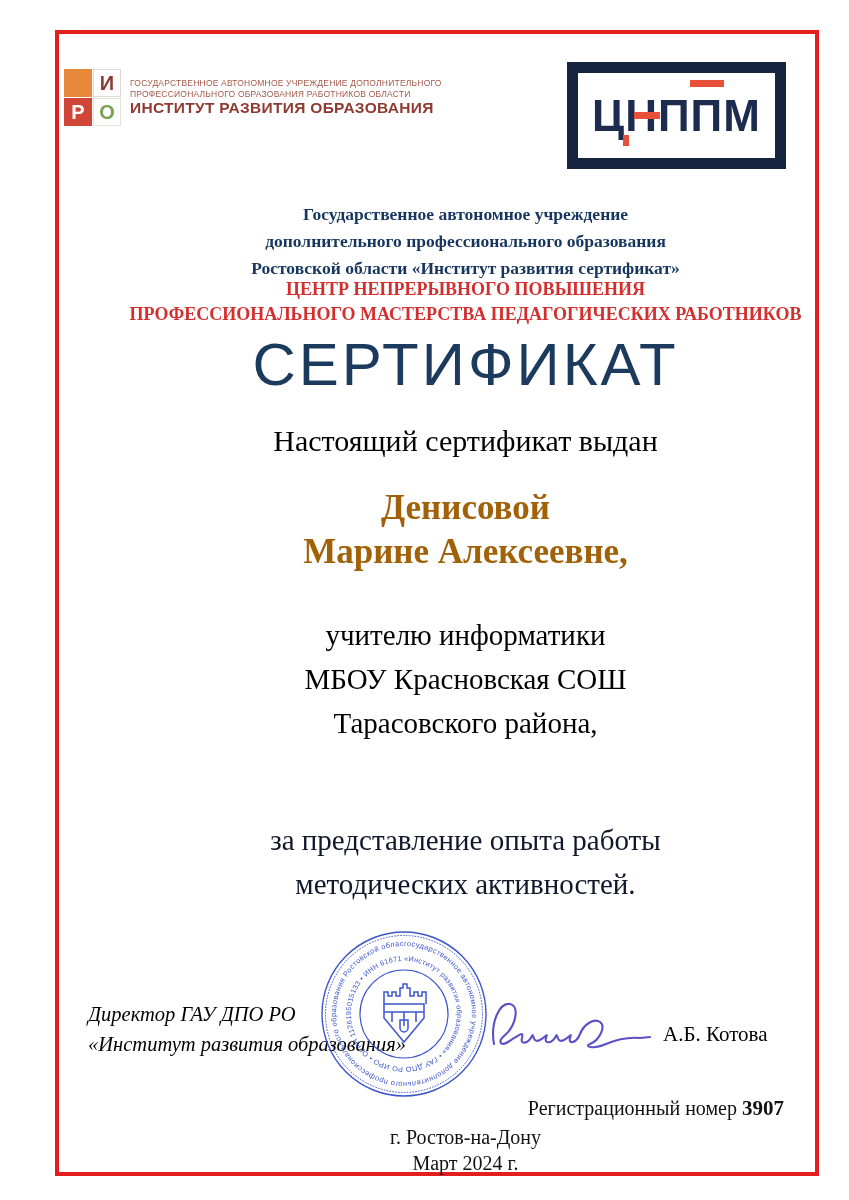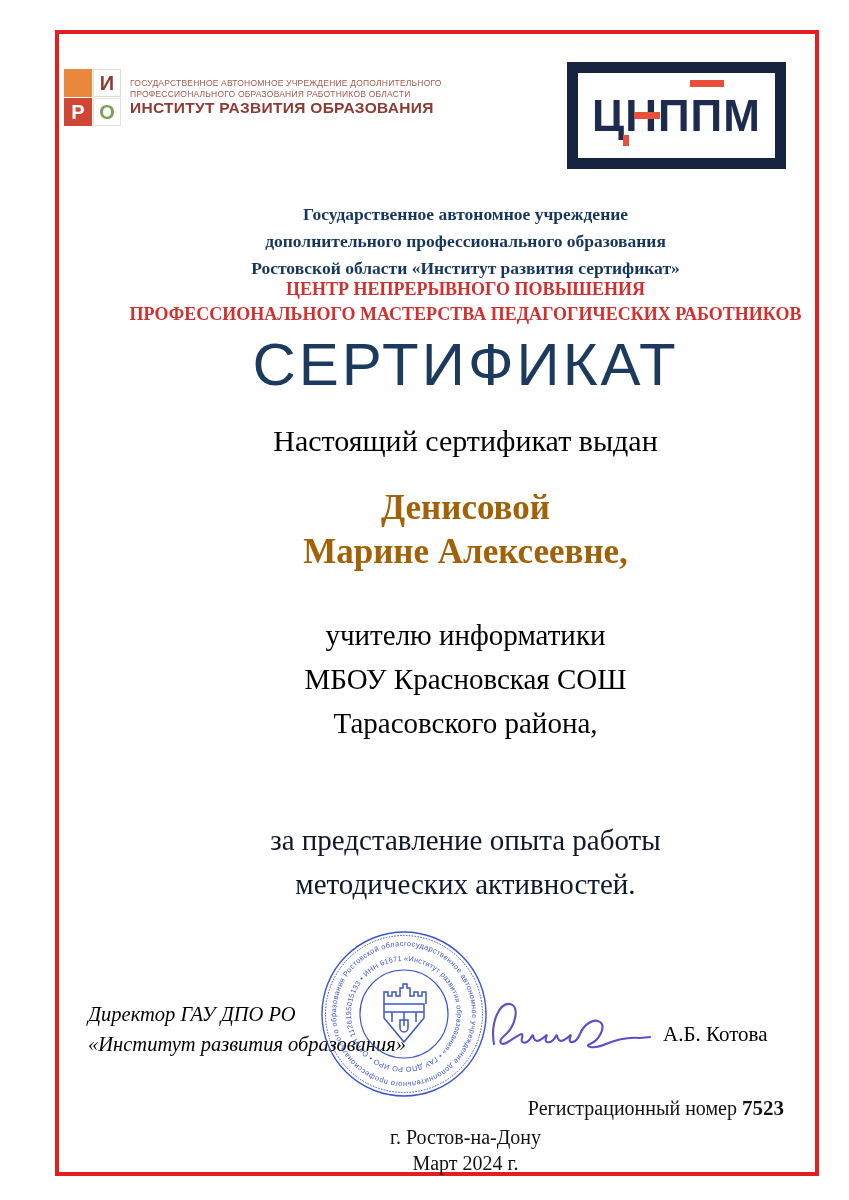--- a/index.html
+++ b/index.html
@@ -148,18 +148,18 @@
          C30,44 36,38 34,46 C32,53 40,52 44,44 C46,40 44,52 52,48
          C58,45 60,40 58,46 C56,52 64,52 68,44 C70,40 68,52 76,48
          C82,45 84,40 82,46 C80,52 88,52 92,42 C96,32 106,26 112,30
          C118,34 112,48 102,52 C96,54 104,58 118,52 C130,47 142,45 152,46 L162,45"></path>
   </svg>
 
   <div class="signer">А.Б. Котова</div>
 
   <div class="regline">
     <span>Регистрационный номер</span>
-    <span class="regnum">7523</span>
+    <span class="regnum">3907</span>
   </div>
 
   <div class="cblock city">г. Ростов-на-Дону</div>
   <div class="cblock date">Март 2024 г.</div>
 </div>
 
 </body></html>

